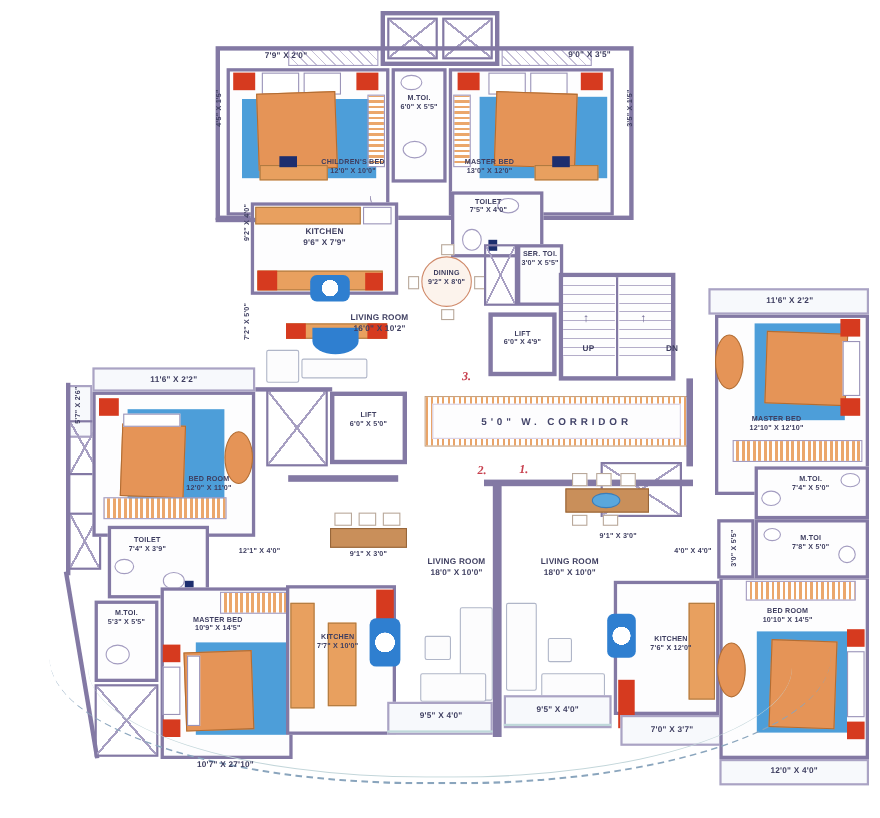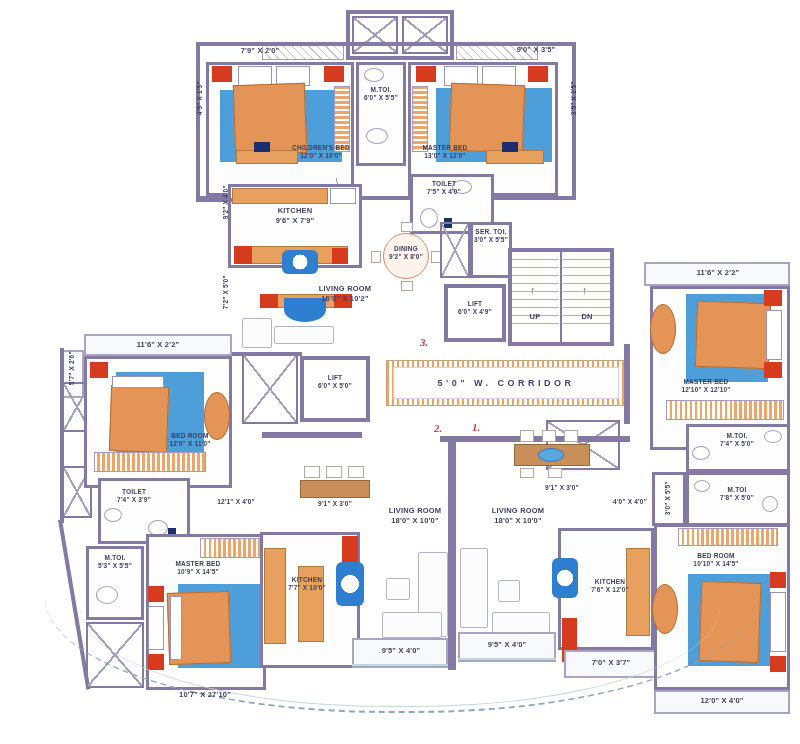--- a/index.html
+++ b/index.html
@@ -157,21 +157,21 @@
     <span>3'0" X 5'5"</span>
   </div>
 
   <div class="a outline" style="left:508px;top:248px;width:106px;height:98px;"></div>
   <div class="a stcol" style="left:512px;top:252px;width:47px;height:72px;"></div>
   <div class="a stcol" style="left:563px;top:252px;width:47px;height:72px;"></div>
   <div class="a wall" style="left:560px;top:252px;width:2px;height:90px;"></div>
   <div class="a arrow" style="left:530px;top:284px;">↑</div>
   <div class="a arrow" style="left:582px;top:284px;">↑</div>
   <div class="a lbl" style="left:521px;top:312px;width:28px;">UP</div>
-  <div class="a lbl" style="left:573px;top:312px;width:28px;">DN</div>
+  <div class="a lbl" style="left:597px;top:312px;width:28px;">DN</div>
 
   <div class="a outline" style="left:444px;top:284px;width:62px;height:58px;"></div>
   <div class="a lbl sm" style="left:448px;top:300px;width:54px;">
     <span>LIFT</span>
     <span>6'0" X 4'9"</span>
   </div>
 
   <div class="a corr" style="left:386px;top:360px;width:240px;height:46px;">
     <div class="corrin">
       <span class="corrlbl">5'0" W. CORRIDOR</span>

